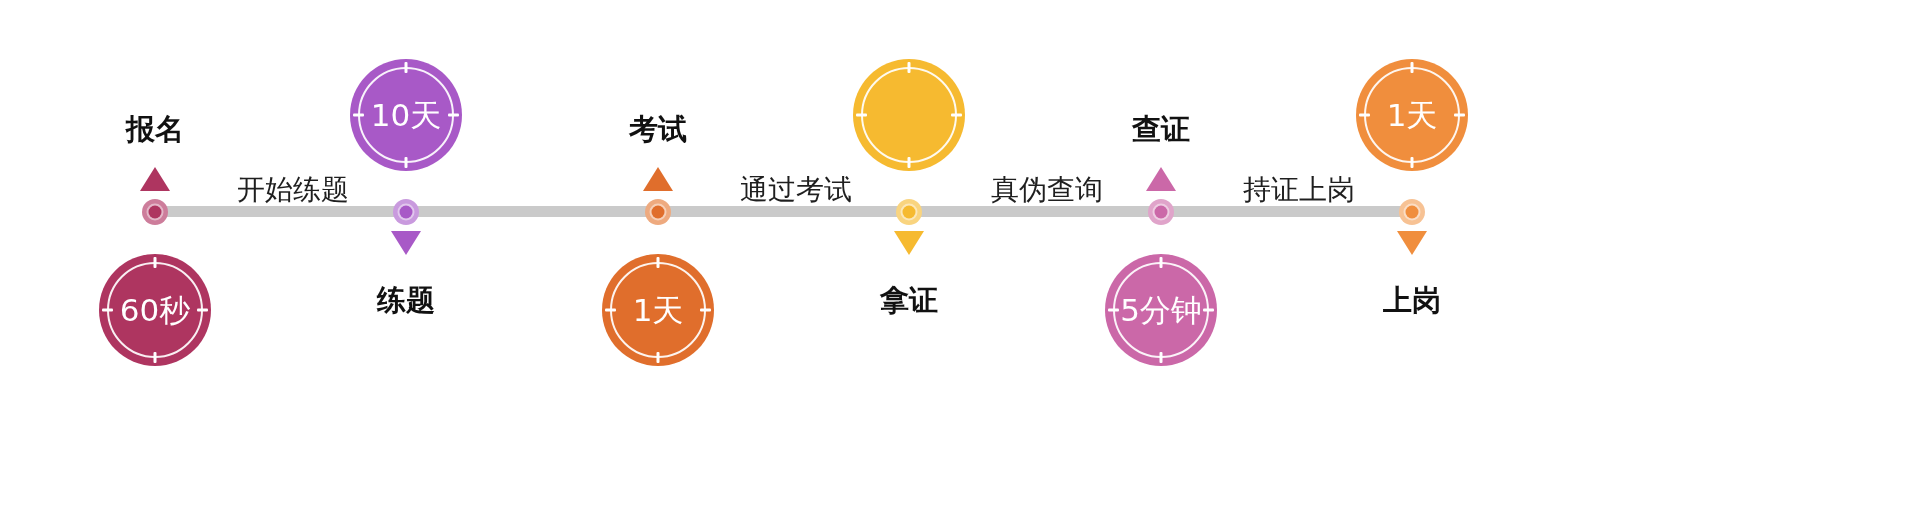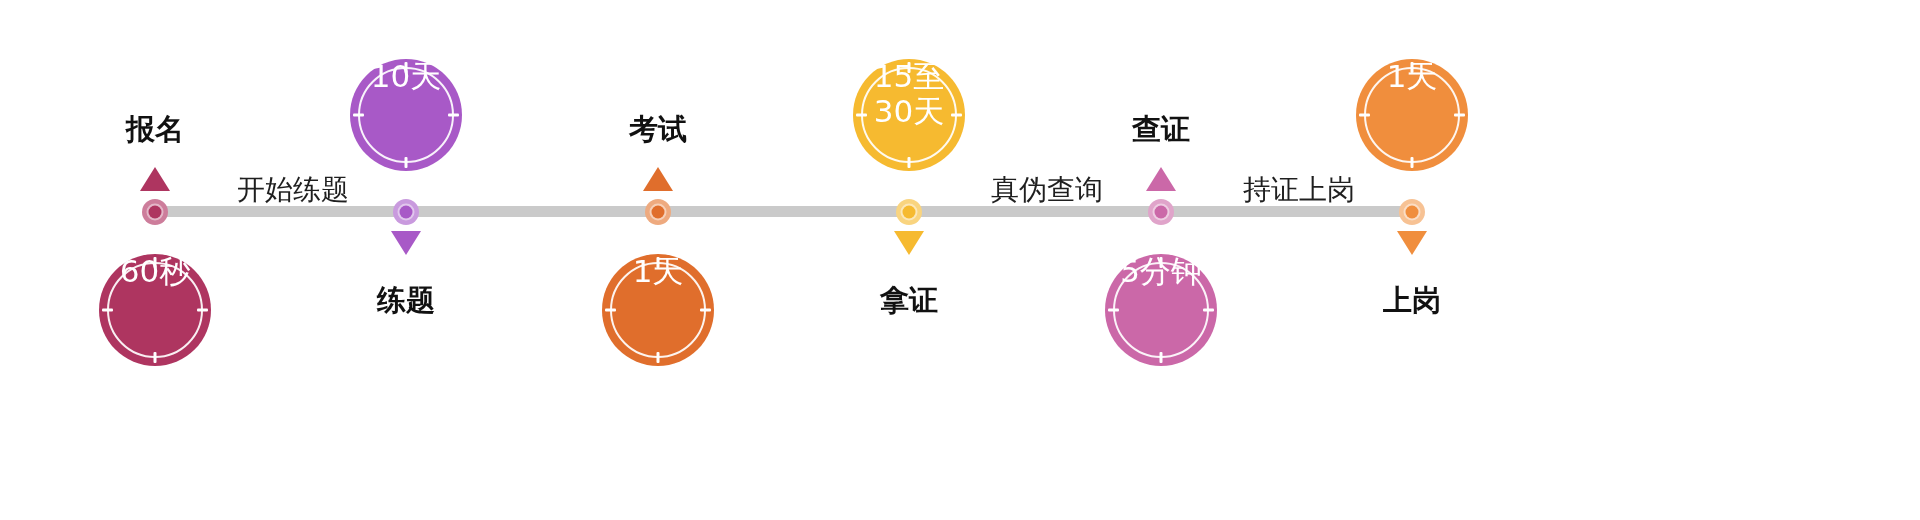--- a/index.html
+++ b/index.html
@@ -99,20 +99,21 @@
     box-shadow: 0 0 0 2px rgba(255,255,255,0.45);
   }
 
   
   .clock {
     width: 112px;
     height: 112px;
     border-radius: 50%;
     background: var(--c);
     display: flex;
+    align-items: center;
     justify-content: center;
     z-index: 2;
   }
   .clock::before {
     content: "";
     position: absolute;
     inset: 8px;
     border: 2px solid rgba(255,255,255,0.92);
     border-radius: 50%;
   }
@@ -134,20 +135,21 @@
   .tick-w { left: 3px;  top: 50%;   width: 11px; height: 3px;  transform: translateY(-50%); }
 </style>
 </head>
 <body>
 
 <div class="stage">
 
   <div class="timeline-bar"></div>
 
   <div class="seg s1">开始练题</div>
+  <div class="seg s3">通过考试</div>
   <div class="seg s4">真伪查询</div>
   <div class="seg s5">持证上岗</div>
 
   <div class="node n1" style="--c: #ae3560; --cl: #cd7d9b;">
     <div class="node-label label-top">报名</div>
     <div class="tri tri-up"></div>
     <div class="dot"></div>
     <div class="clock clock-bottom">
       <span class="tick tick-n"></span>
       <span class="tick tick-e"></span>
@@ -182,22 +184,20 @@
       <span class="clock-text">1天</span>
     </div>
   </div>
 
   <div class="node n4" style="--c: #f6ba30; --cl: #f9d47f;">
     <div class="clock clock-top">
       <span class="tick tick-n"></span>
       <span class="tick tick-e"></span>
       <span class="tick tick-s"></span>
       <span class="tick tick-w"></span>
-      <span class="clock-text">15至
-30天</span>
     </div>
     <div class="dot"></div>
     <div class="tri tri-down"></div>
     <div class="node-label label-bottom">拿证</div>
   </div>
 
   <div class="node n5" style="--c: #cb68a8; --cl: #e0a4ca;">
     <div class="node-label label-top">查证</div>
     <div class="tri tri-up"></div>
     <div class="dot"></div>

